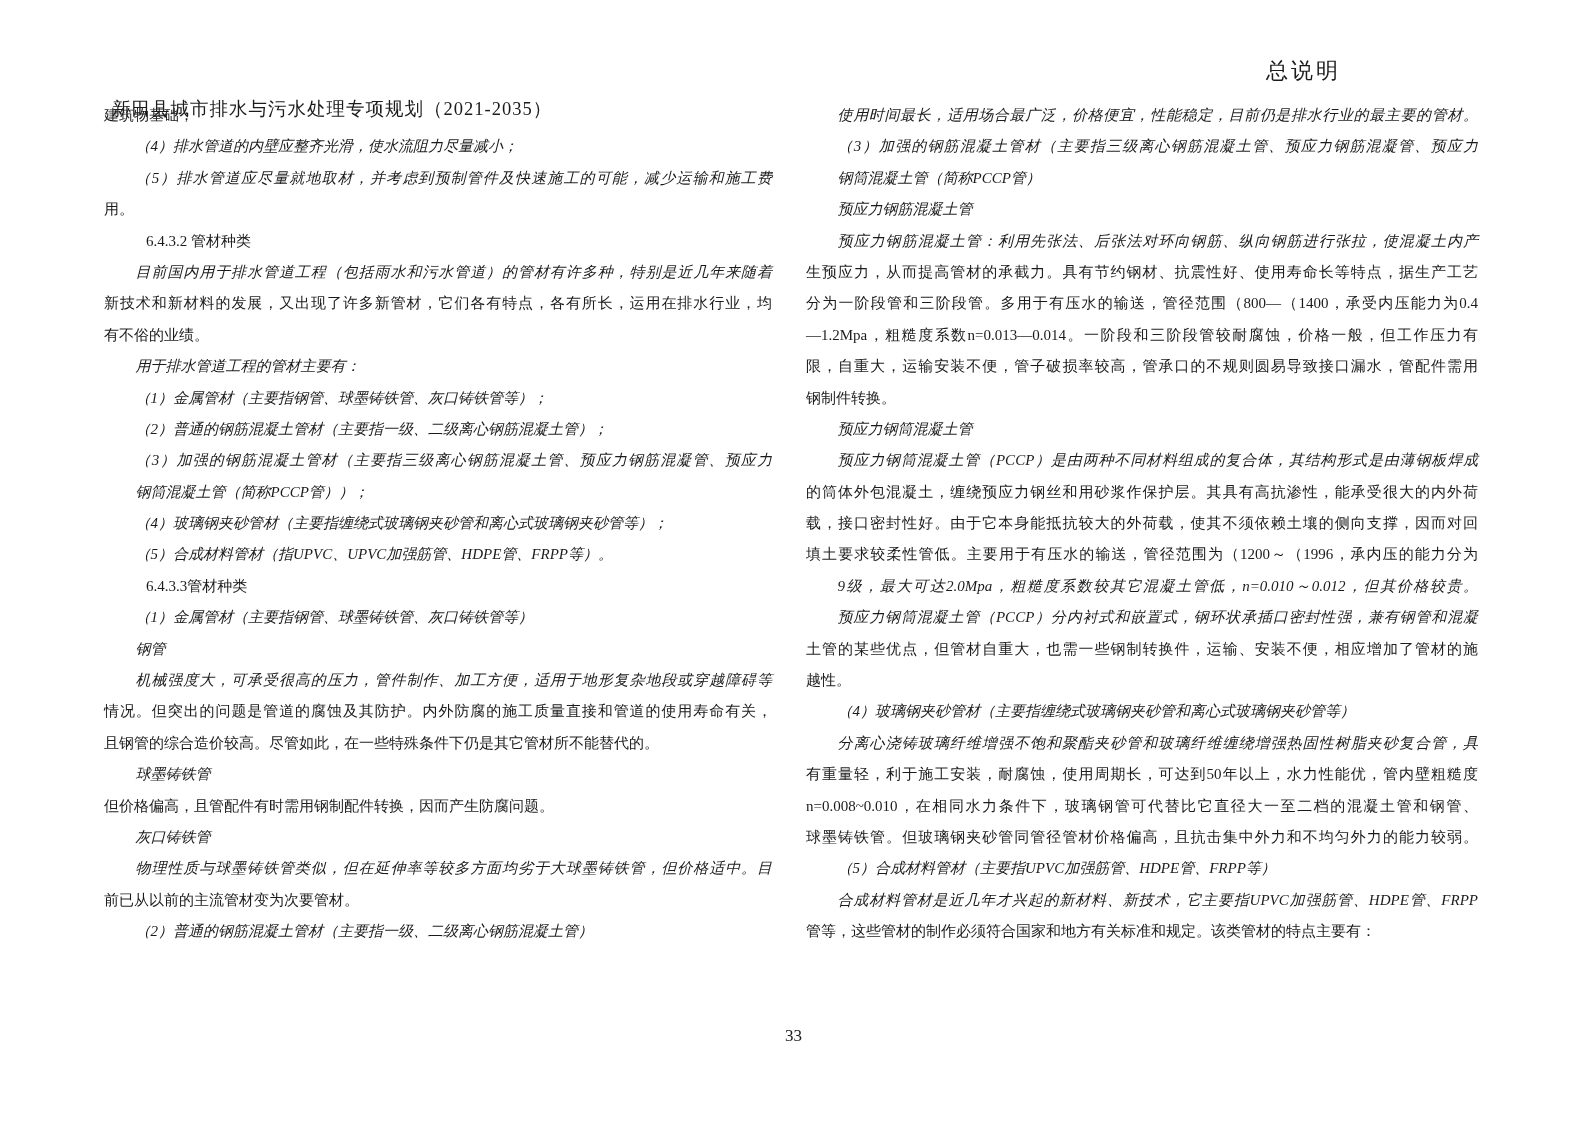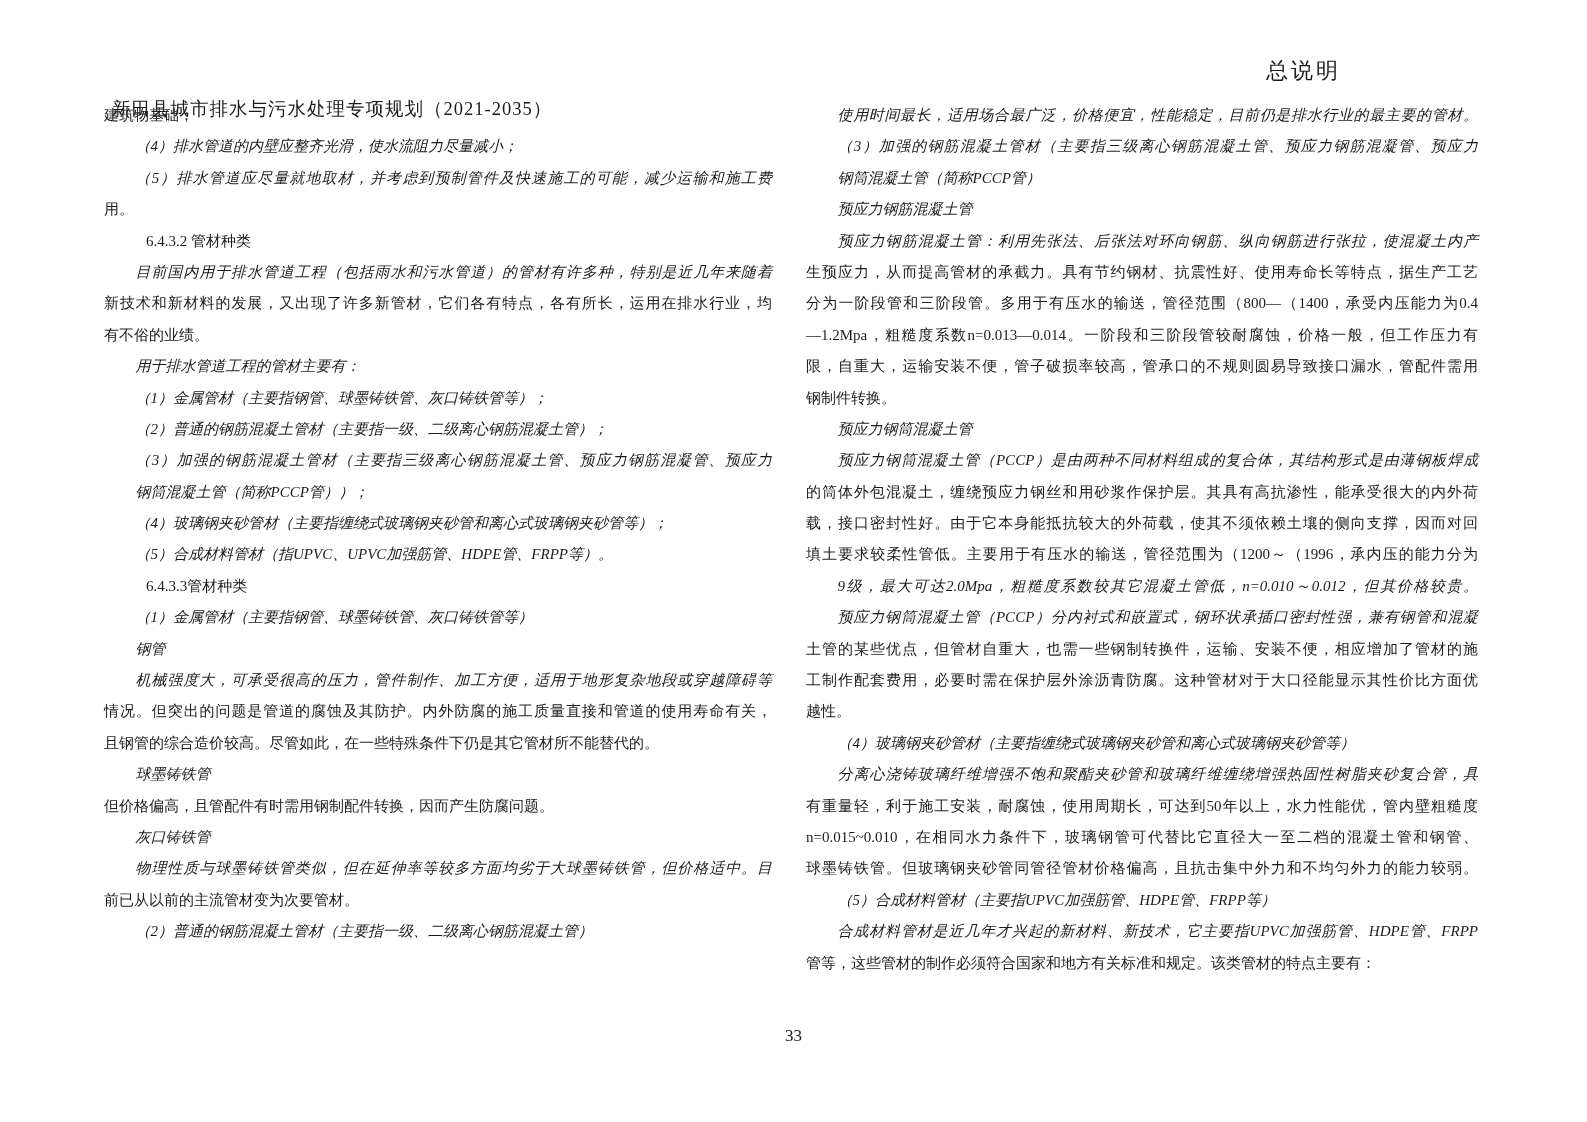--- a/index.html
+++ b/index.html
@@ -107,26 +107,25 @@
       <div class="line full">限，自重大，运输安装不便，管子破损率较高，管承口的不规则圆易导致接口漏水，管配件需用</div>
       <div class="line">钢制件转换。</div>
       <div class="line ind1">预应力钢筒混凝土管</div>
       <div class="line ind1 full">预应力钢筒混凝土管（PCCP）是由两种不同材料组成的复合体，其结构形式是由薄钢板焊成</div>
       <div class="line full">的筒体外包混凝土，缠绕预应力钢丝和用砂浆作保护层。其具有高抗渗性，能承受很大的内外荷</div>
       <div class="line full">载，接口密封性好。由于它本身能抵抗较大的外荷载，使其不须依赖土壤的侧向支撑，因而对回</div>
       <div class="line full">填土要求较柔性管低。主要用于有压水的输送，管径范围为（1200～（1996，承内压的能力分为</div>
       <div class="line ind1 full">9级，最大可达2.0Mpa，粗糙度系数较其它混凝土管低，n=0.010～0.012，但其价格较贵。</div>
       <div class="line ind1 full">预应力钢筒混凝土管（PCCP）分内衬式和嵌置式，钢环状承插口密封性强，兼有钢管和混凝</div>
       <div class="line full">土管的某些优点，但管材自重大，也需一些钢制转换件，运输、安装不便，相应增加了管材的施</div>
-      <div class="line full">工制作配套费用，必要时需在保护层外涂沥青防腐。这种管材对于大口径能显示其性价比方面优</div>
       <div class="line">越性。</div>
       <div class="line ind1">（4）玻璃钢夹砂管材（主要指缠绕式玻璃钢夹砂管和离心式玻璃钢夹砂管等）</div>
       <div class="line ind1 full">分离心浇铸玻璃纤维增强不饱和聚酯夹砂管和玻璃纤维缠绕增强热固性树脂夹砂复合管，具</div>
       <div class="line full">有重量轻，利于施工安装，耐腐蚀，使用周期长，可达到50年以上，水力性能优，管内壁粗糙度</div>
-      <div class="line full">n=0.015~0.010，在相同水力条件下，玻璃钢管可代替比它直径大一至二档的混凝土管和钢管、</div>
+      <div class="line full">n=0.008~0.010，在相同水力条件下，玻璃钢管可代替比它直径大一至二档的混凝土管和钢管、</div>
       <div class="line full">球墨铸铁管。但玻璃钢夹砂管同管径管材价格偏高，且抗击集中外力和不均匀外力的能力较弱。</div>
       <div class="line ind1">（5）合成材料管材（主要指UPVC加强筋管、HDPE管、FRPP等）</div>
       <div class="line ind1 full">合成材料管材是近几年才兴起的新材料、新技术，它主要指UPVC加强筋管、HDPE管、FRPP</div>
       <div class="line">管等，这些管材的制作必须符合国家和地方有关标准和规定。该类管材的特点主要有：</div>
     </div>
 
   <div class="footer">33</div>
 
 </div>
 

